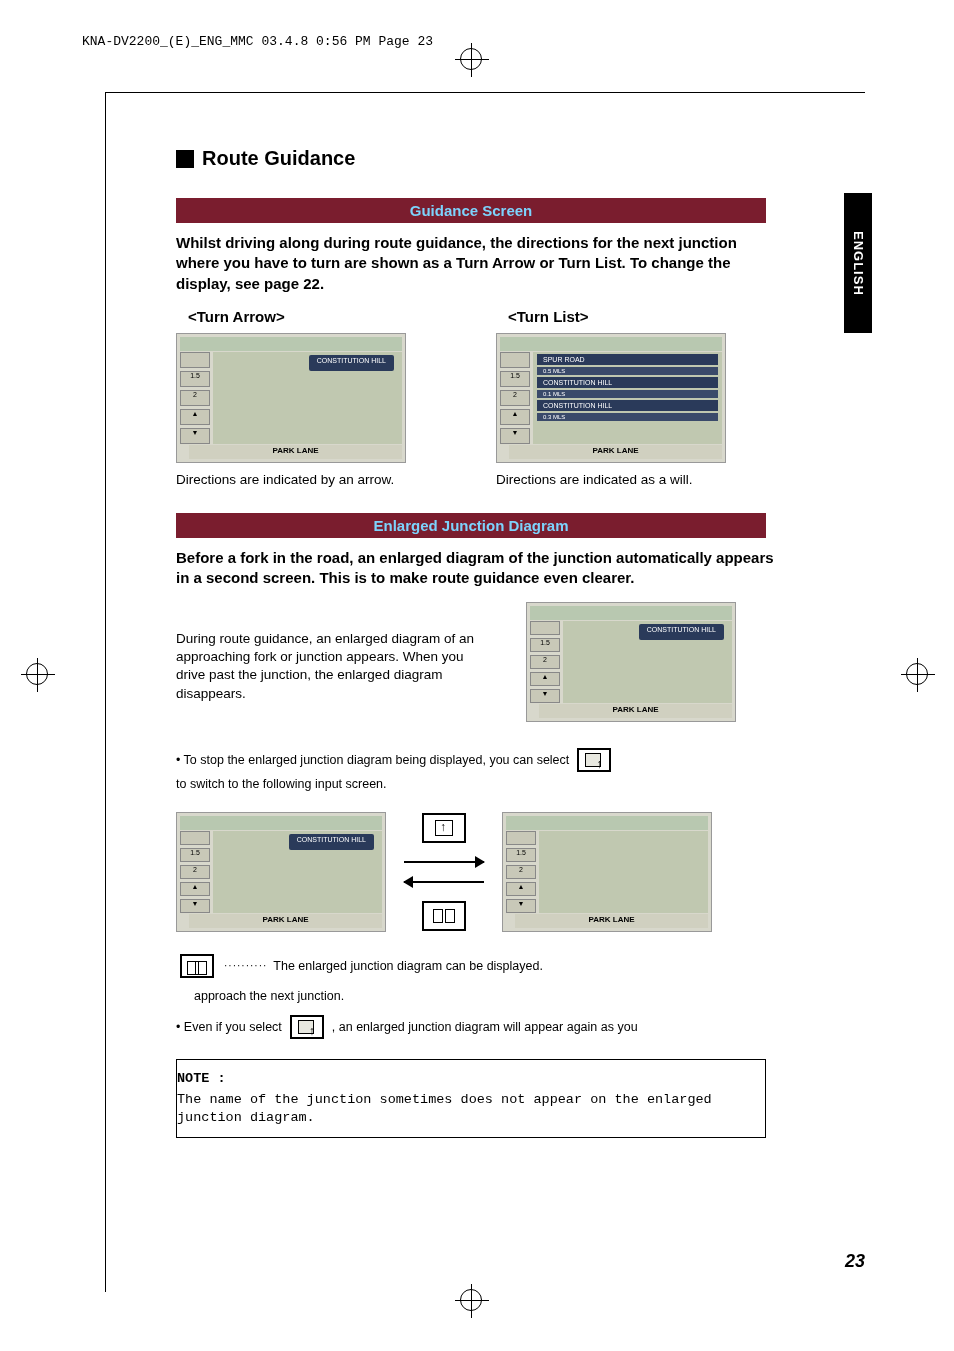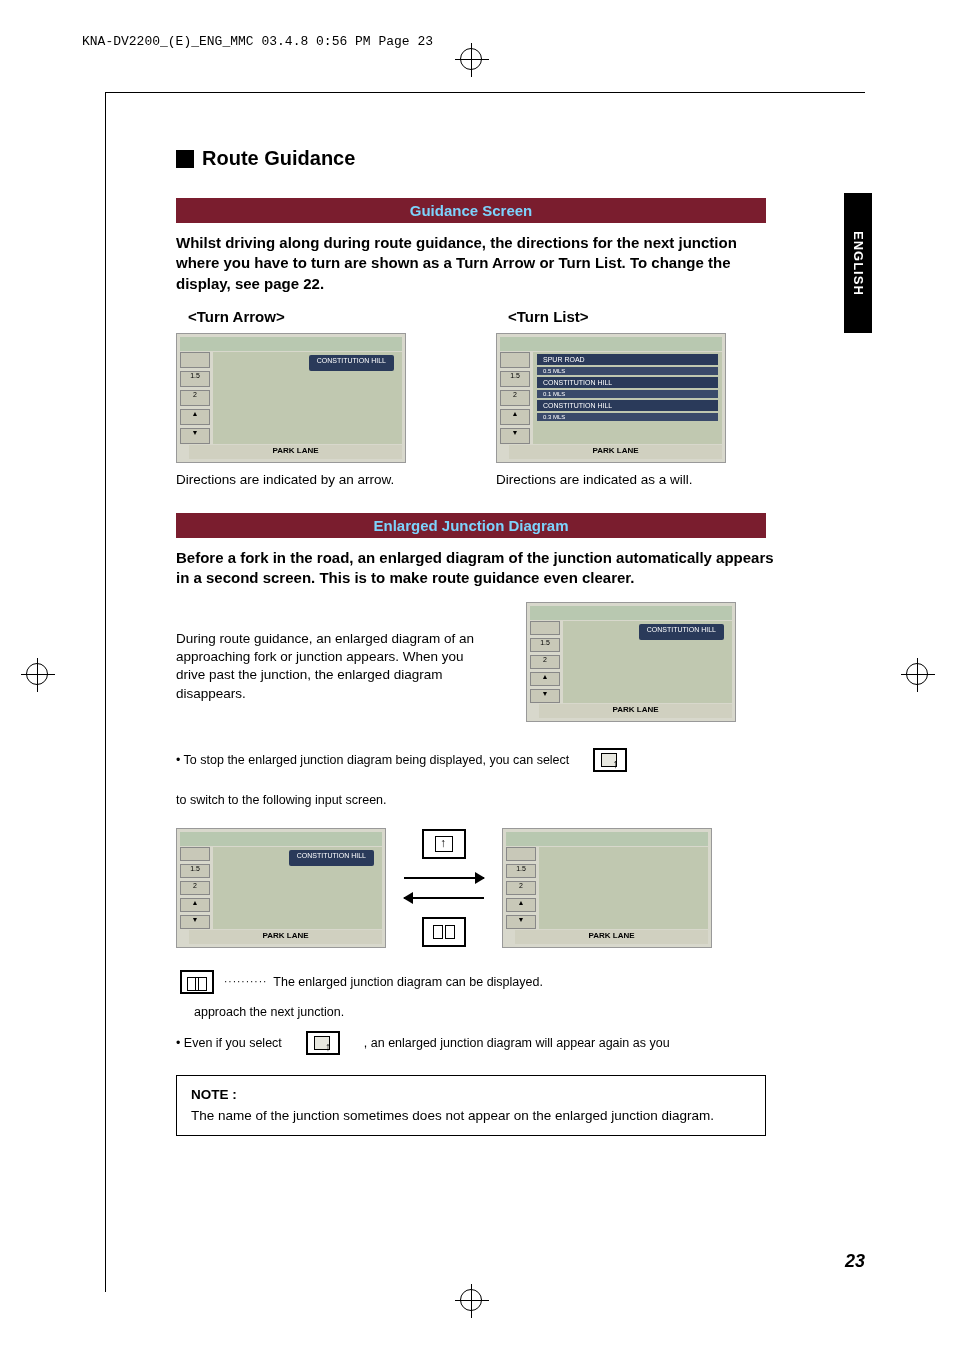--- a/index.html
+++ b/index.html
@@ -99,21 +99,21 @@
     margin-bottom: 8px;
     overflow: hidden;
   }
   .screenshot-small { width: 210px; height:120px; }
   .caption { font-size:13.5px; line-height:1.35; }
 
   .body-text { font-size:13.5px; line-height:1.35; width:320px; }
 
   .enlarged-row { display:flex; gap:30px; align-items:center; width:600px; margin-bottom:18px; margin-top:10px; }
 
-  .bullet-row { font-size:12.5px; line-height:1.4; width:590px; display:flex; align-items:center; flex-wrap:wrap; gap:20px; margin-bottom:10px; }
+  .bullet-row { font-size:12.5px; line-height:1.4; width:590px; display:flex; align-items:center; flex-wrap:wrap; gap:4px; margin-bottom:10px; }
 
   .icon-box {
     display:inline-block; width:34px; height:24px; border:2px solid #000; position:relative; vertical-align:middle; margin:0 4px;
   }
   .icon-box-inner { position:absolute; top:3px; left:6px; width:16px; height:14px; border:1px solid #000; background:#e8e8e0; }
   .icon-arrow-up::after { content:"↑"; position:absolute; top:2px; left:10px; font-size:12px; font-weight:bold; }
   .icon-box-split { display:inline-block; width:34px; height:24px; border:2px solid #000; position:relative; vertical-align:middle; margin:0 4px; }
   .icon-box-split::before { content:""; position:absolute; top:5px; left:5px; width:10px; height:12px; border:1px solid #000; }
   .icon-box-split::after { content:""; position:absolute; top:5px; right:5px; width:10px; height:12px; border:1px solid #000; }
 
@@ -128,24 +128,25 @@
   .mini-icon-inner-arrow::after { content:"↑"; position:absolute; top:-1px; left:4px; font-size:12px; font-weight:bold; }
   .mini-icon-inner-split { display:flex; gap:2px; }
   .mini-icon-inner-split div { width:10px; height:14px; border:1px solid #000; }
 
   .dotted-leader { font-size:12.5px; display:flex; align-items:center; gap:6px; margin-bottom:10px; }
   .dotted-leader .dots { letter-spacing:1px; color:#000; font-size:10px; }
 
   .note-box {
     border:1px solid #000;
     width:590px;
-    padding:10px 14px;
+    padding:10px 0;
     font-size:13.5px;
     line-height:1.35;
     margin-top:20px;
+    font-family:Liberation Mono, monospace;
   }
   .note-box .note-title { font-weight:bold; margin-bottom:2px; }
 
   .page-number {
     position:absolute;
     bottom:20px;
     right:0;
     font-style:italic;
     font-weight:bold;
     font-size:18px;

